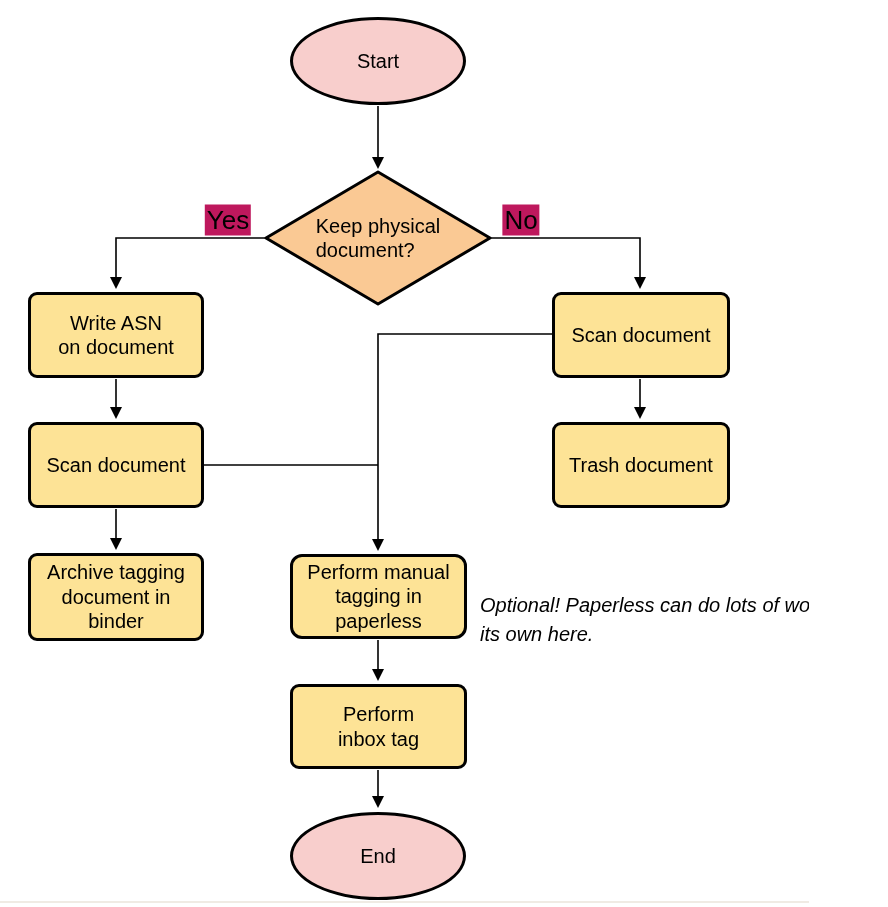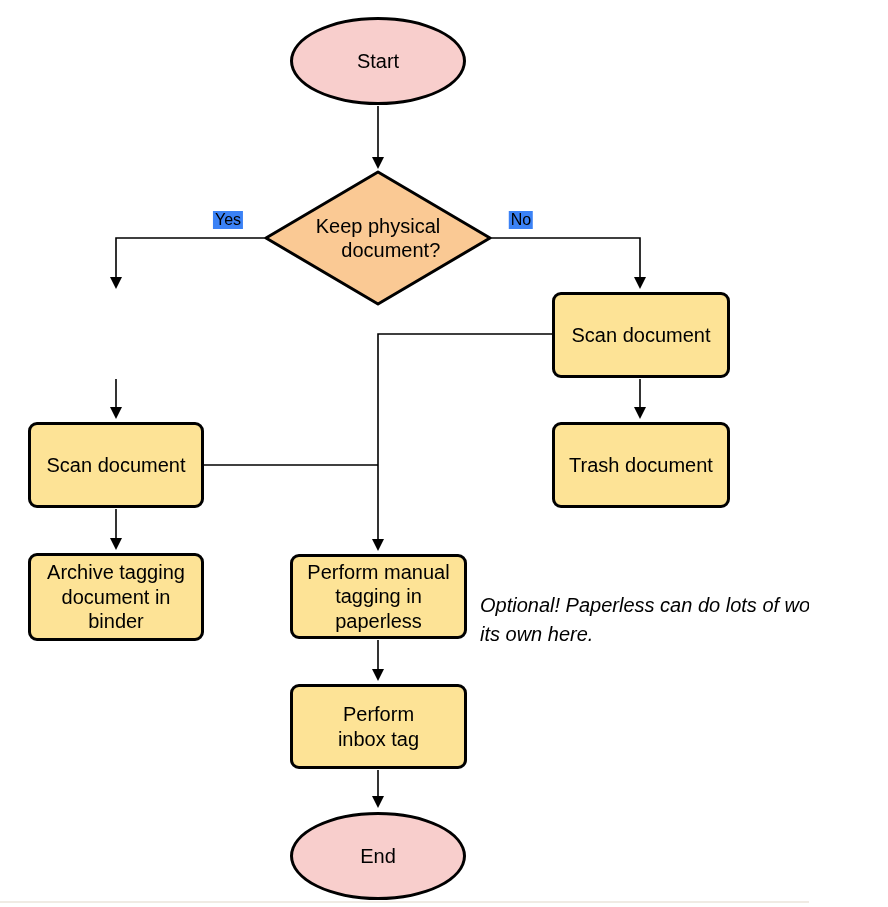--- a/index.html
+++ b/index.html
@@ -51,31 +51,31 @@
   .terminal {
     background: var(--terminal-fill);
     border: 3px solid var(--stroke);
     border-radius: 50%;
   }
   .decision-label {
     position: absolute;
     display: flex;
     align-items: center;
     justify-content: center;
-    text-align: right;
+    text-align: left;
     font-size: 20px;
     line-height: 1.22;
     white-space: pre-line;
     z-index: 2;
   }
   .edge-label {
     position: absolute;
     transform: translate(-50%, -50%);
-    font-size: 16px;
-    background: #3b82f6;
+    font-size: 26px;
+    background: #be185d;
     padding: 0 2px;
     z-index: 2;
     text-align: right;
   }
   .note {
     position: absolute;
     font-size: 20px;
     font-style: italic;
     line-height: 29px;
     white-space: pre-line;
@@ -119,40 +119,44 @@
   <div class="node terminal" style="left:290px; top:17px; width:176px; height:88px;">
     <span>Start</span>
   </div>
 
   <div class="decision-label" style="left:278px; top:210px; width:200px; height:56px;">Keep physical
 document?</div>
 
   <span class="edge-label" style="left:228px; top:220px;">Yes</span>
   <span class="edge-label" style="left:521px; top:220px;">No</span>
 
+  <div class="node process" style="left:28px; top:292px; width:176px; height:86px;">
+    <span>Write ASN
+on document</span>
+  </div>
 
   <div class="node process" style="left:28px; top:422px; width:176px; height:86px;">
     <span>Scan document</span>
   </div>
 
   <div class="node process" style="left:28px; top:553px; width:176px; height:88px;">
     <span>Archive tagging
 document in
 binder</span>
   </div>
 
   <div class="node process" style="left:552px; top:292px; width:178px; height:86px;">
     <span>Scan document</span>
   </div>
 
   <div class="node process" style="left:552px; top:422px; width:178px; height:86px;text-align:center;">
     <span>Trash document</span>
   </div>
 
-  <div class="node process" style="left:290px; top:554px; width:177px; height:85px;">
+  <div class="node process" style="left:290px; top:554px; width:177px; height:85px;border-radius:12px;">
     <span>Perform manual
 tagging in
 paperless</span>
   </div>
 
   <div class="note" style="left:480px; top:591px; width:412px;">Optional! Paperless can do lots of work on
 its own here.</div>
 
   <div class="node process" style="left:290px; top:684px; width:177px; height:85px;">
     <span>Perform

